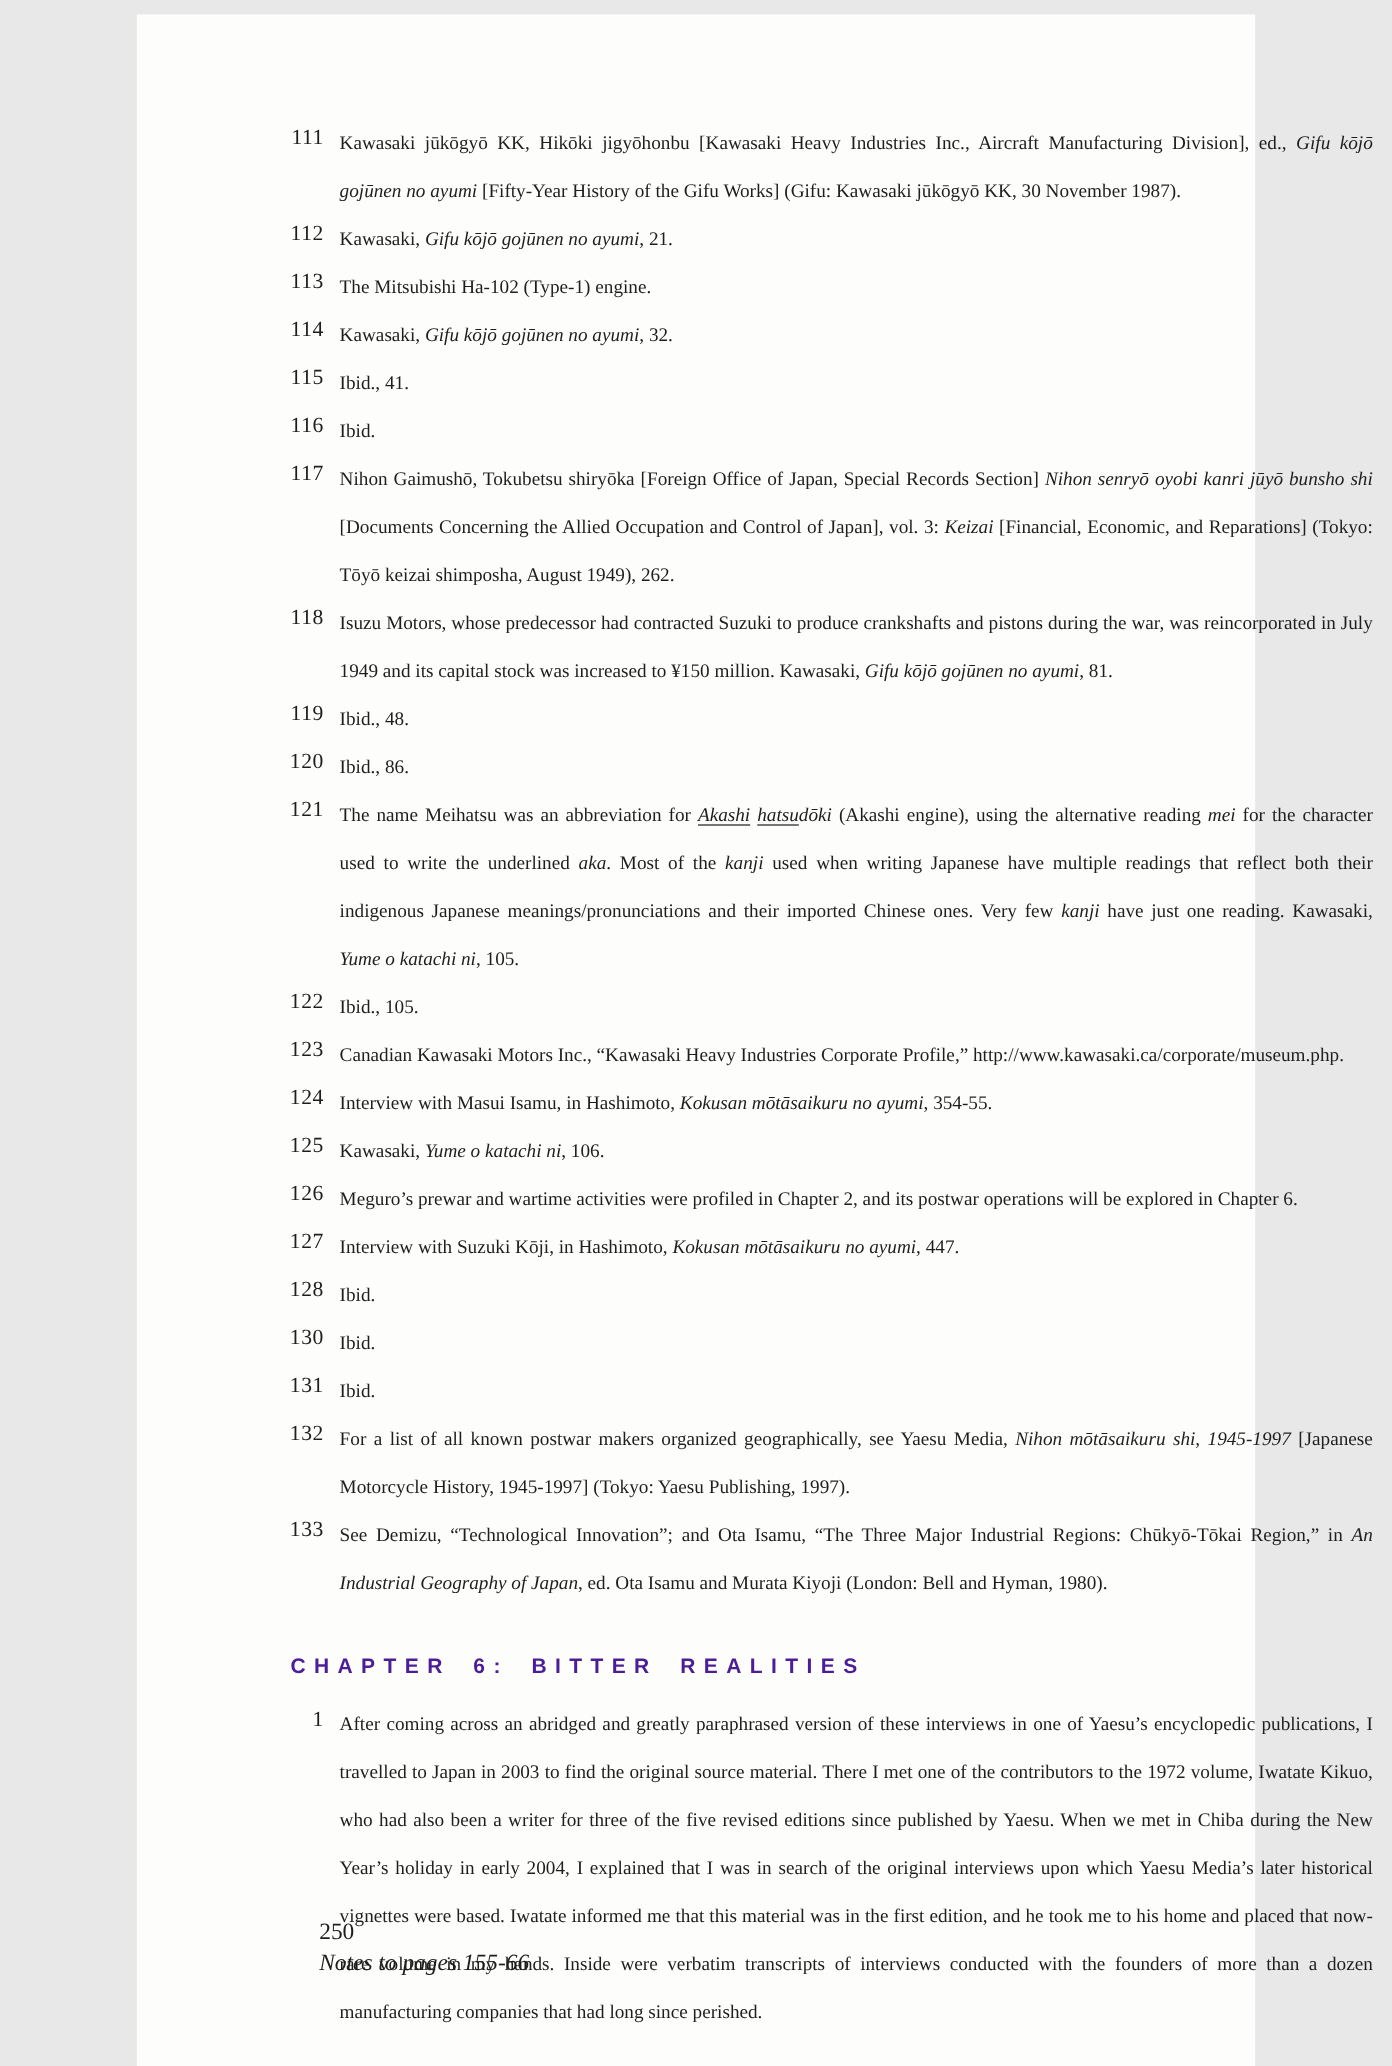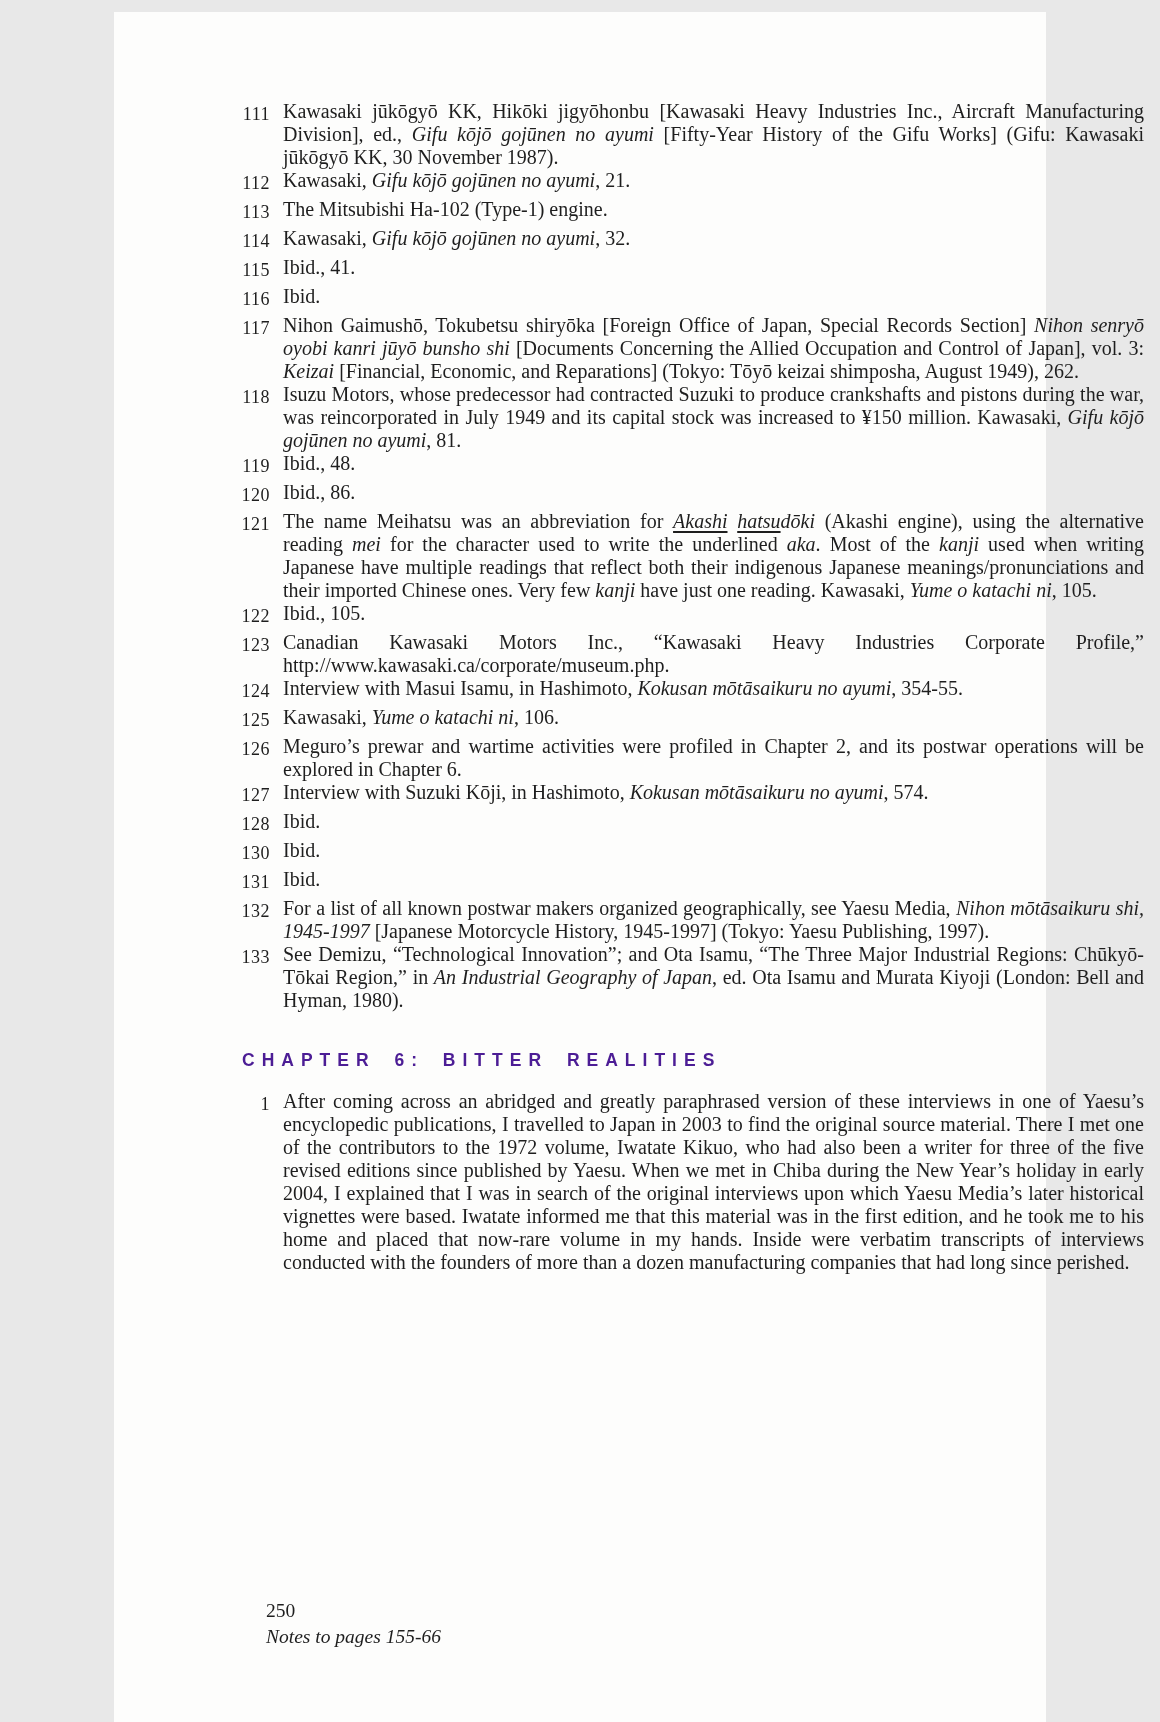--- a/index.html
+++ b/index.html
@@ -20,22 +20,22 @@
   .note-num{
     flex:0 0 34px;
     text-align:right;
     font-size:18px;
     line-height:29px;
     letter-spacing:0.5px;
   }
   .note-body{
     flex:1;
     margin-left:13px;
-    font-size:20px;
-    line-height:23px;
+    font-size:16px;
+    line-height:40px;
     text-align:justify;
   }
   .note-body i.u{text-decoration:underline;text-underline-offset:3px;}
   .chapter-heading{
     margin:34px 0 16px 6px;
     font-family:"Liberation Sans",sans-serif;
     font-weight:700;
     font-size:17.5px;
     line-height:28px;
     letter-spacing:7px;
@@ -119,21 +119,21 @@
         <div class="note">
           <div class="note-num">125</div>
           <div class="note-body"><span>Kawasaki, </span><i>Yume o katachi ni</i><span>, 106.</span></div>
         </div>
         <div class="note">
           <div class="note-num">126</div>
           <div class="note-body"><span>Meguro’s prewar and wartime activities were profiled in Chapter 2, and its postwar operations will be explored in Chapter 6.</span></div>
         </div>
         <div class="note">
           <div class="note-num">127</div>
-          <div class="note-body"><span>Interview with Suzuki Kōji, in Hashimoto, </span><i>Kokusan mōtāsaikuru no ayumi</i><span>, 574.</span></div>
+          <div class="note-body"><span>Interview with Suzuki Kōji, in Hashimoto, </span><i>Kokusan mōtāsaikuru no ayumi</i><span>, 447.</span></div>
         </div>
         <div class="note">
           <div class="note-num">128</div>
           <div class="note-body"><span>Ibid.</span></div>
         </div>
         <div class="note">
           <div class="note-num">130</div>
           <div class="note-body"><span>Ibid.</span></div>
         </div>
         <div class="note">

